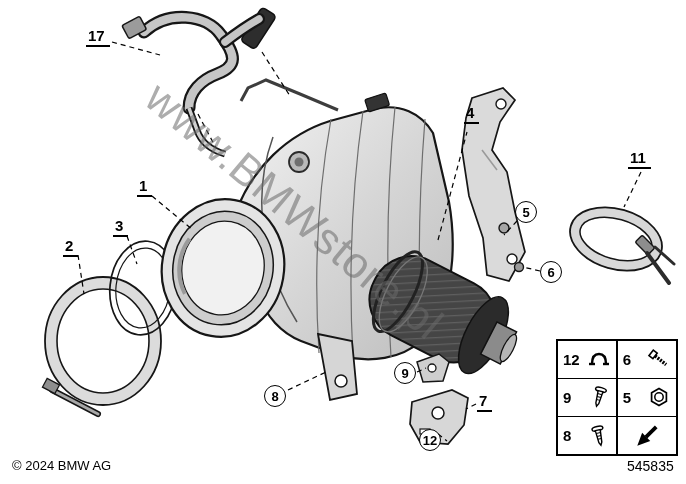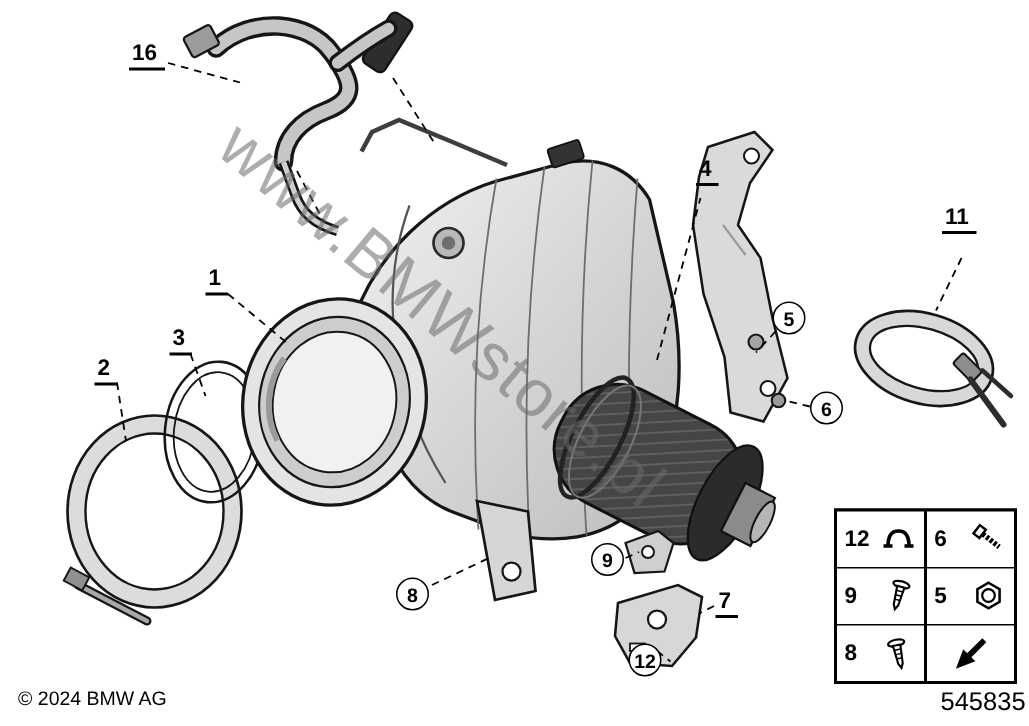--- a/index.html
+++ b/index.html
@@ -16,21 +16,21 @@
              font-weight:bold;font-size:13px;}
   .legend{position:absolute;left:556px;top:339px;width:122px;height:117px;box-sizing:border-box;
           background:#000;border:2px solid #000;display:grid;
           grid-template-columns:1fr 1fr;grid-template-rows:1fr 1fr 1fr;gap:1.5px;}
   .legend-cell{background:#fff;display:flex;align-items:center;justify-content:space-between;
                padding:2px 5px;}
   .legend-cell.center{justify-content:center;}
   .legend-num{font-weight:bold;font-size:15px;}
   .legend-icon{flex:0 0 auto;}
   .footer-copy{position:absolute;left:12px;top:458px;font-size:13px;}
-  .diagram-number{position:absolute;left:627px;top:458px;font-size:17px;}
+  .diagram-number{position:absolute;left:627px;top:458px;font-size:14px;}
 </style>
 </head>
 <body>
 
 <div class="stage">
 
   <svg class="art" width="686" height="484" viewBox="0 0 686 484">
     <defs>
       <linearGradient id="gBody" x1="0" y1="0" x2="1" y2="1">
         <stop offset="0" stop-color="#f2f2f2"></stop>
@@ -150,26 +150,26 @@
       <line x1="540" y1="271" x2="523" y2="267"></line>
       <line x1="476" y1="404" x2="466" y2="409"></line>
       <line x1="288" y1="390" x2="326" y2="372"></line>
       <line x1="417" y1="372" x2="426" y2="368"></line>
       <line x1="438" y1="434" x2="447" y2="441"></line>
     </g>
   </svg>
 
   <div class="watermark">www.BMWstore.pl</div>
 
-  <div class="co-plain" style="left:86px;  top:27px;">16</div>
+  <div class="co-plain" style="left:86px;  top:27px;">17</div>
   <div class="co-plain" style="left:137px; top:177px;">1</div>
   <div class="co-plain" style="left:63px;  top:237px;">2</div>
   <div class="co-plain" style="left:113px; top:217px;">3</div>
   <div class="co-plain" style="left:464px; top:104px;">4</div>
-  <div class="co-plain" style="left:628px; top:136px;">11</div>
+  <div class="co-plain" style="left:628px; top:149px;">11</div>
   <div class="co-plain" style="left:477px; top:392px;">7</div>
   <div class="co-circle" style="left:515px; top:201px;">5</div>
   <div class="co-circle" style="left:540px; top:261px;">6</div>
   <div class="co-circle" style="left:264px; top:385px;">8</div>
   <div class="co-circle" style="left:394px; top:362px;">9</div>
   <div class="co-circle" style="left:419px; top:429px;">12</div>
 
   <div class="legend">
 
     <div class="legend-cell">

